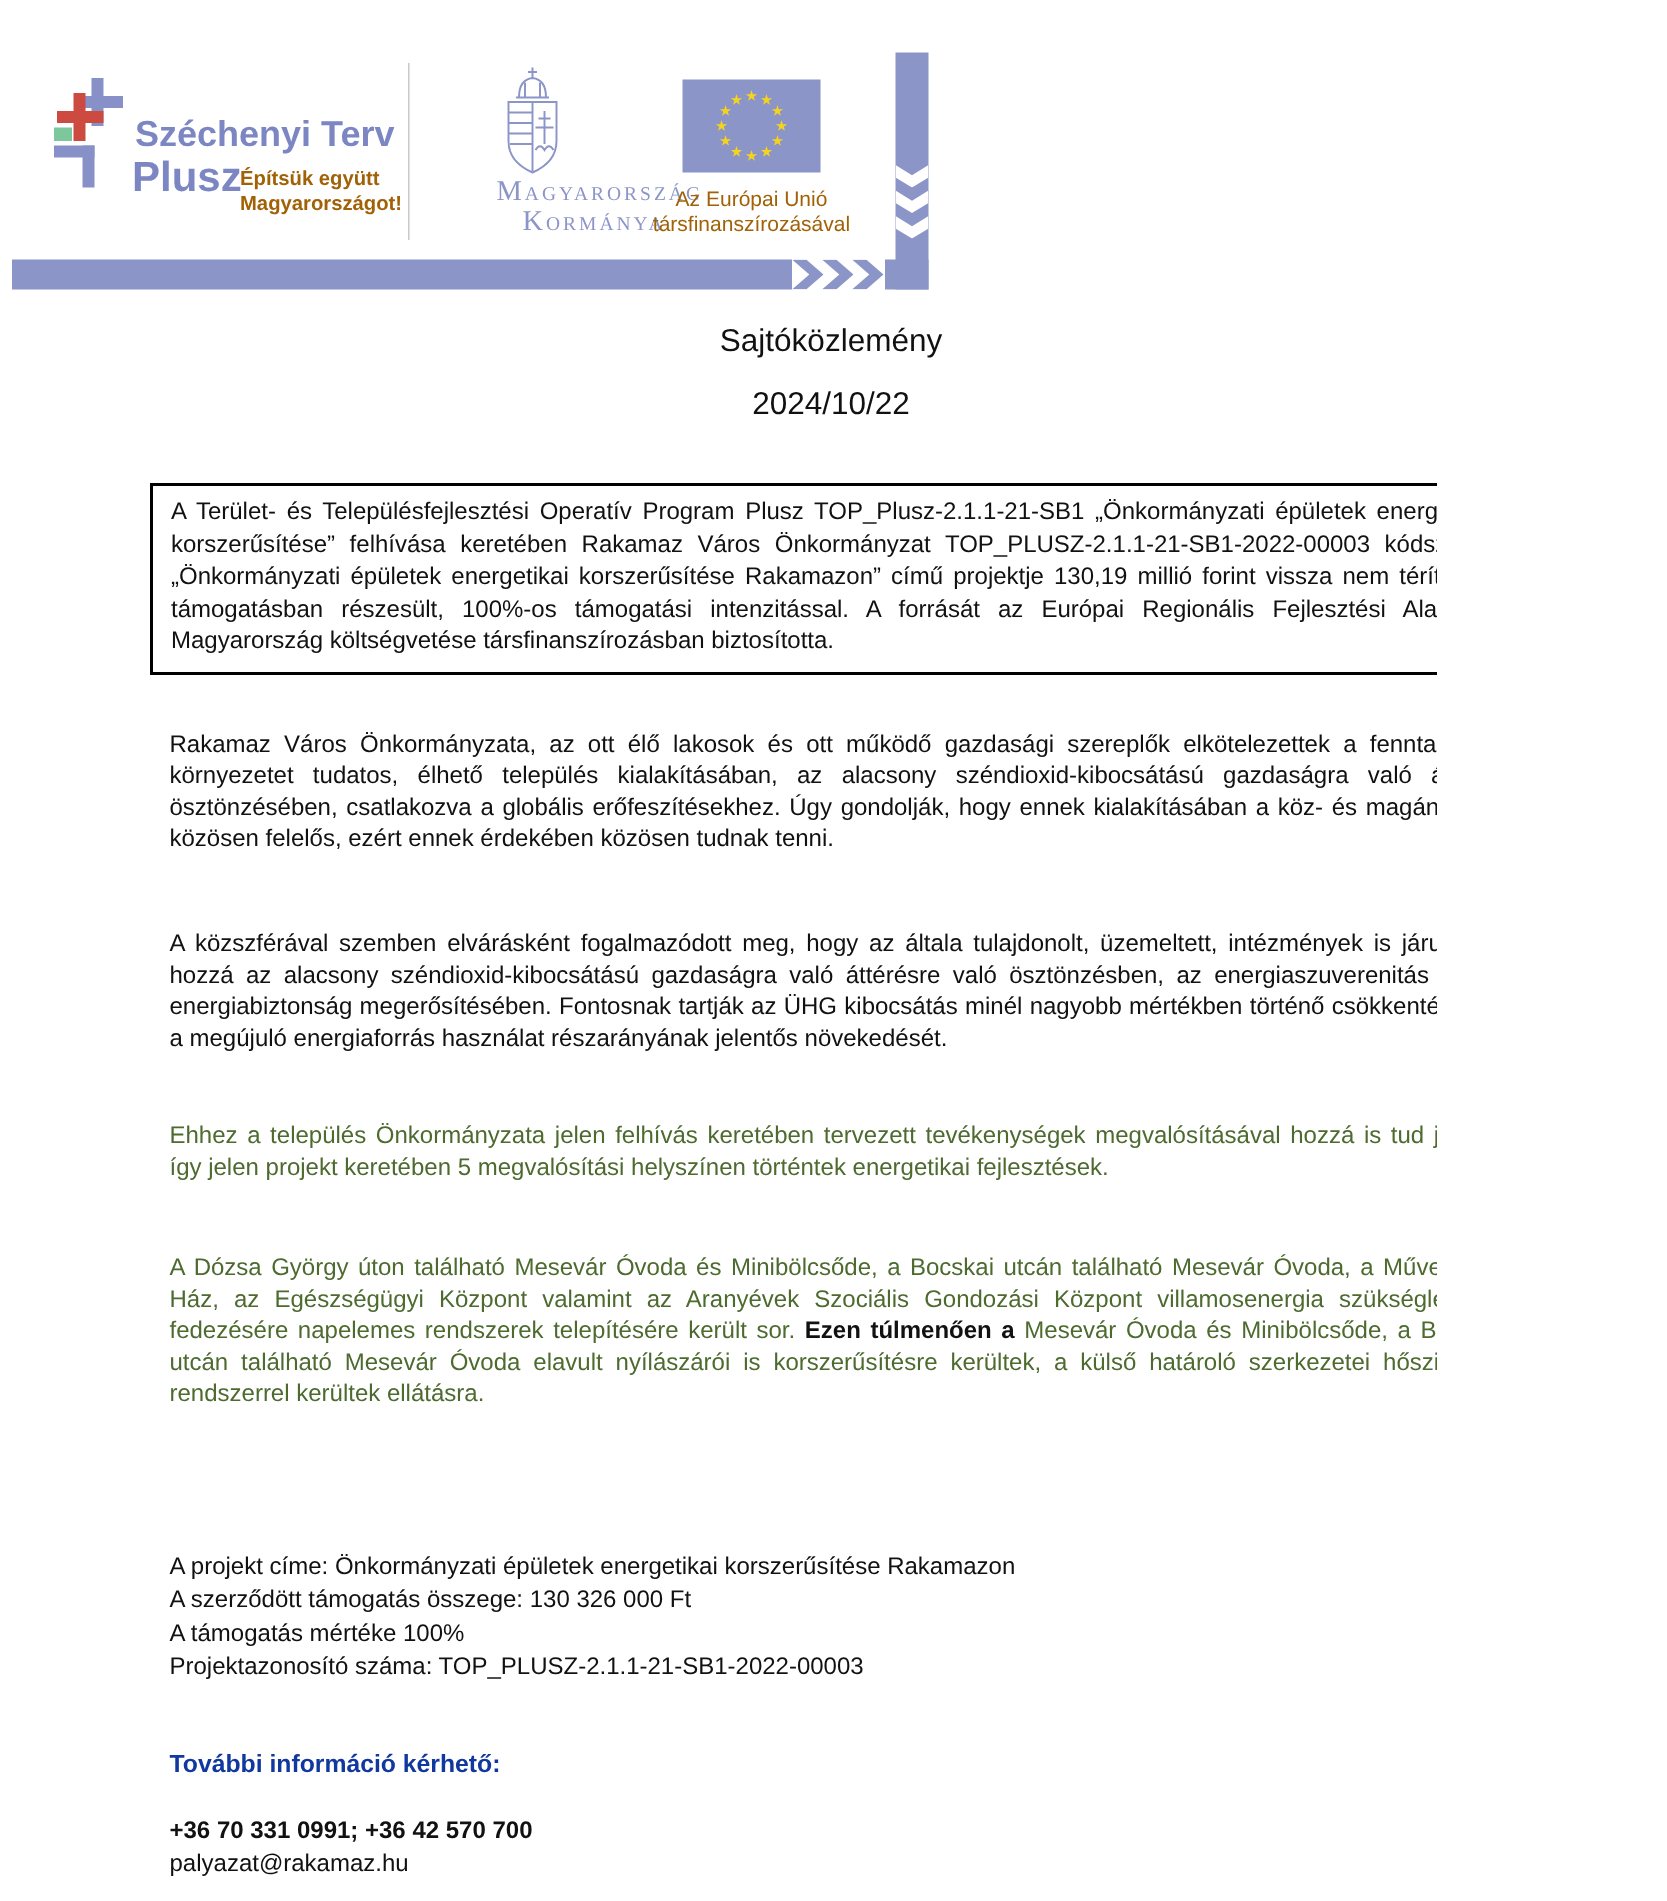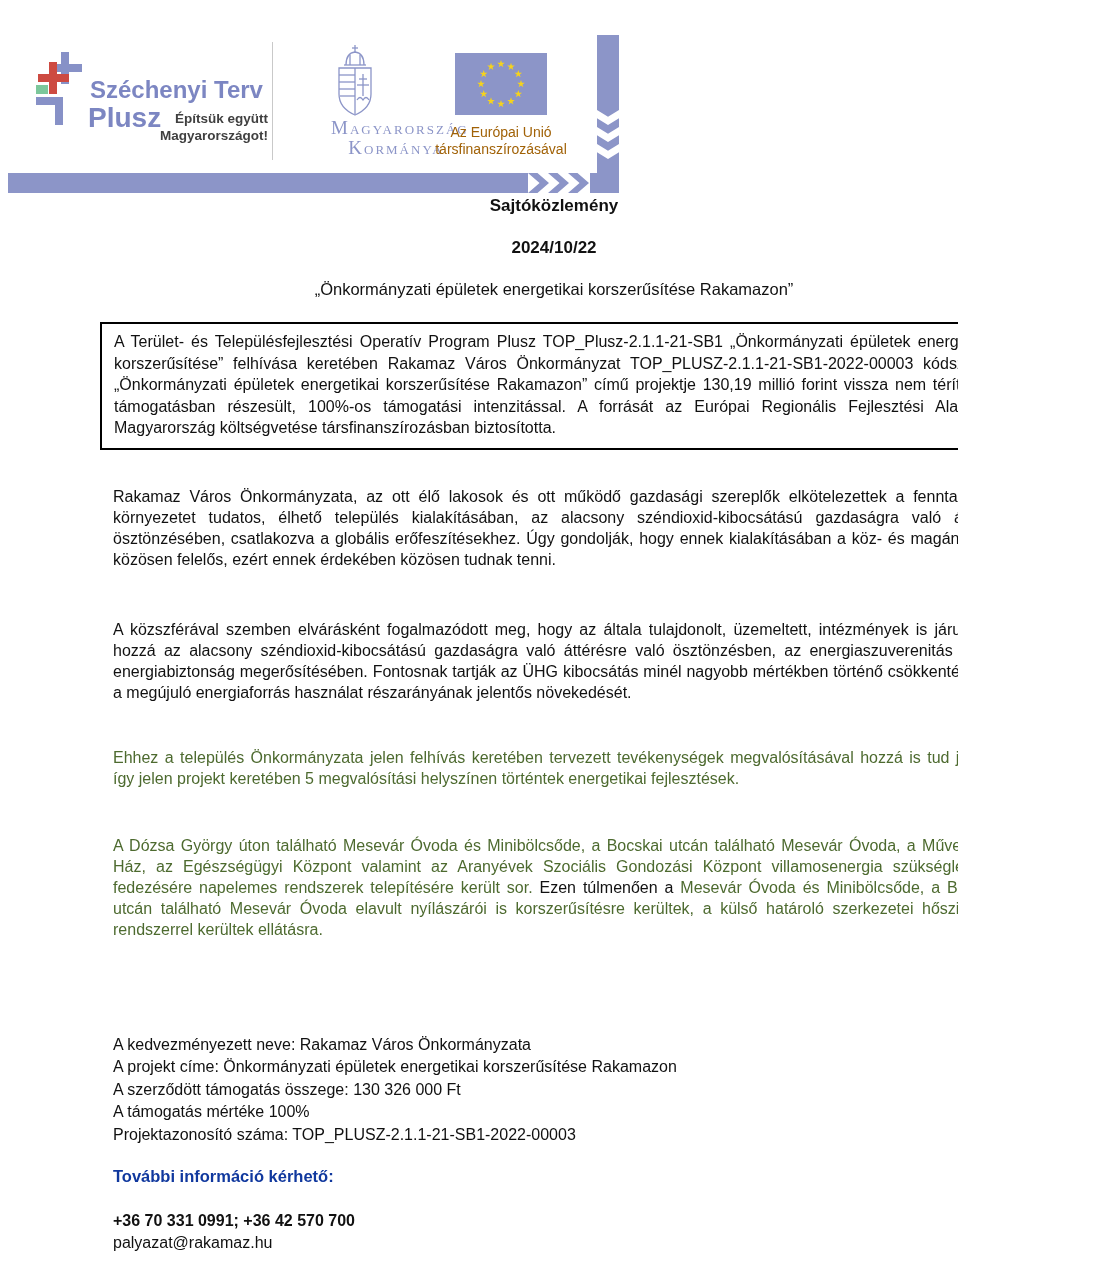--- a/index.html
+++ b/index.html
@@ -7,53 +7,53 @@
     position:relative;
     width:958px;height:1267px;
     background:#ffffff;
     font-family:"Liberation Sans", sans-serif;
     color:#111;
     overflow:hidden;
   }
   
   .hdr-el{position:absolute;}
   .sz-title{color:#7C86C2;font-weight:bold;line-height:1;}
-  .sz-tagline{color:#404040;font-size:13.5px;line-height:17px;font-weight:bold;text-align:right;}
+  .sz-tagline{color:#a16207;font-size:13.5px;line-height:17px;font-weight:bold;}
   .gov-text{
     color:#8C95C8;font-family:"Liberation Serif", serif;
     font-variant:small-caps;letter-spacing:2px;
     font-size:19px;line-height:20px;text-align:center;margin-left:41px;
   }
   .eu-text{color:#a16207;font-size:14px;line-height:17px;text-align:center;}
   .vdivider{position:absolute;width:1px;background:#c9c9c9;}
   .bar{position:absolute;background:#8C95C8;}
   .chev-down{
     position:absolute;left:0;width:100%;height:15px;background:#ffffff;
     clip-path:polygon(0% 0%,50% 45%,100% 0%,100% 55%,50% 100%,0% 55%);
   }
   .chev-right{
     position:absolute;top:0;width:21px;height:20px;background:#8C95C8;
     clip-path:polygon(0% 0%,45% 0%,100% 50%,45% 100%,0% 100%,55% 50%);
   }
   
   .doc-center{position:absolute;left:100px;width:908px;text-align:center;}
-  .t-bold{font-weight:bold;font-size:17px;}
+  .t-bold{font-weight:normal;font-size:21px;margin-top:20px;}
   .t-sub{font-size:16.5px;}
   .lead-box{
     position:absolute;left:100px;width:882px;
     border:2px solid #000;
     padding:7px 12px 9px 12px;
     font-size:16px;line-height:21.5px;text-align:justify;
   }
   .para{
     position:absolute;left:113px;width:890px;
     font-size:16px;line-height:21px;text-align:justify;
   }
   .green{color:#4D6A2F;}
-  .black{color:#111;}
+  .black{color:#111;font-weight:bold;}
   .detail-line{font-size:16px;line-height:22.4px;}
   .info-heading{
     position:absolute;left:113px;
     color:#10389E;font-weight:bold;font-size:16.5px;
   }
   .contact-line{position:absolute;left:113px;font-size:16px;line-height:21px;}
 </style>
 </head>
 <body>
 
@@ -139,36 +139,34 @@
     <div class="chev-right" style="left:0;"></div>
     <div class="chev-right" style="left:20px;"></div>
     <div class="chev-right" style="left:40px;"></div>
   </div>
   <div class="bar" style="left:590px;top:173px;width:29px;height:20px;"></div>
 
   <div class="doc-center t-bold" style="top:196px;">Sajtóközlemény</div>
 
   <div class="doc-center t-bold" style="top:238px;">2024/10/22</div>
 
-  <div class="doc-center t-sub" style="top:280px;">„Önkormányzati épületek energetikai korszerűsítése Rakamazon”</div>
 
   <div class="lead-box" style="top:322px;">A Terület- és Településfejlesztési Operatív Program Plusz TOP_Plusz-2.1.1-21-SB1 „Önkormányzati épületek energetikai korszerűsítése” felhívása keretében Rakamaz Város Önkormányzat TOP_PLUSZ-2.1.1-21-SB1-2022-00003 kódszámú „Önkormányzati épületek energetikai korszerűsítése Rakamazon” című projektje 130,19 millió forint vissza nem térítendő támogatásban részesült, 100%-os támogatási intenzitással. A forrását az Európai Regionális Fejlesztési Alap és Magyarország költségvetése társfinanszírozásban biztosította.</div>
 
   <div class="para" style="top:486px;">Rakamaz Város Önkormányzata, az ott élő lakosok és ott működő gazdasági szereplők elkötelezettek a fenntartható, környezetet tudatos, élhető település kialakításában, az alacsony széndioxid-kibocsátású gazdaságra való áttérés ösztönzésében, csatlakozva a globális erőfeszítésekhez. Úgy gondolják, hogy ennek kialakításában a köz- és magánszféra közösen felelős, ezért ennek érdekében közösen tudnak tenni.</div>
 
   <div class="para" style="top:619px;">A közszférával szemben elvárásként fogalmazódott meg, hogy az általa tulajdonolt, üzemeltett, intézmények is járuljanak hozzá az alacsony széndioxid-kibocsátású gazdaságra való áttérésre való ösztönzésben, az energiaszuverenitás és az energiabiztonság megerősítésében. Fontosnak tartják az ÜHG kibocsátás minél nagyobb mértékben történő csökkentését és a megújuló energiaforrás használat részarányának jelentős növekedését.</div>
 
   <div class="para green" style="top:747px;">Ehhez a település Önkormányzata jelen felhívás keretében tervezett tevékenységek megvalósításával hozzá is tud járulni, így jelen projekt keretében 5 megvalósítási helyszínen történtek energetikai fejlesztések.</div>
 
   <div class="para" style="top:835px;">
     <span class="green">A Dózsa György úton található Mesevár Óvoda és Minibölcsőde, a Bocskai utcán található Mesevár Óvoda, a Művelődési Ház, az Egészségügyi Központ valamint az Aranyévek Szociális Gondozási Központ villamosenergia szükségletének fedezésére napelemes rendszerek telepítésére került sor. </span><span class="black">Ezen túlmenően a </span><span class="green">Mesevár Óvoda és Minibölcsőde, a Bocskai utcán található Mesevár Óvoda elavult nyílászárói is korszerűsítésre kerültek, a külső határoló szerkezetei hőszigetelő rendszerrel kerültek ellátásra.</span>
   </div>
 
   <div class="para" style="top:1034px;text-align:left;">
-    <div class="detail-line">A kedvezményezett neve: Rakamaz Város Önkormányzata</div>
     <div class="detail-line">A projekt címe: Önkormányzati épületek energetikai korszerűsítése Rakamazon</div>
     <div class="detail-line">A szerződött támogatás összege: 130 326 000 Ft</div>
     <div class="detail-line">A támogatás mértéke 100%</div>
     <div class="detail-line">Projektazonosító száma: TOP_PLUSZ-2.1.1-21-SB1-2022-00003</div>
   </div>
 
   <div class="info-heading" style="top:1167px;">További információ kérhető:</div>
 
   <div class="contact-line" style="top:1210px;font-weight:bold;">+36 70 331 0991; +36 42 570 700</div>
 

